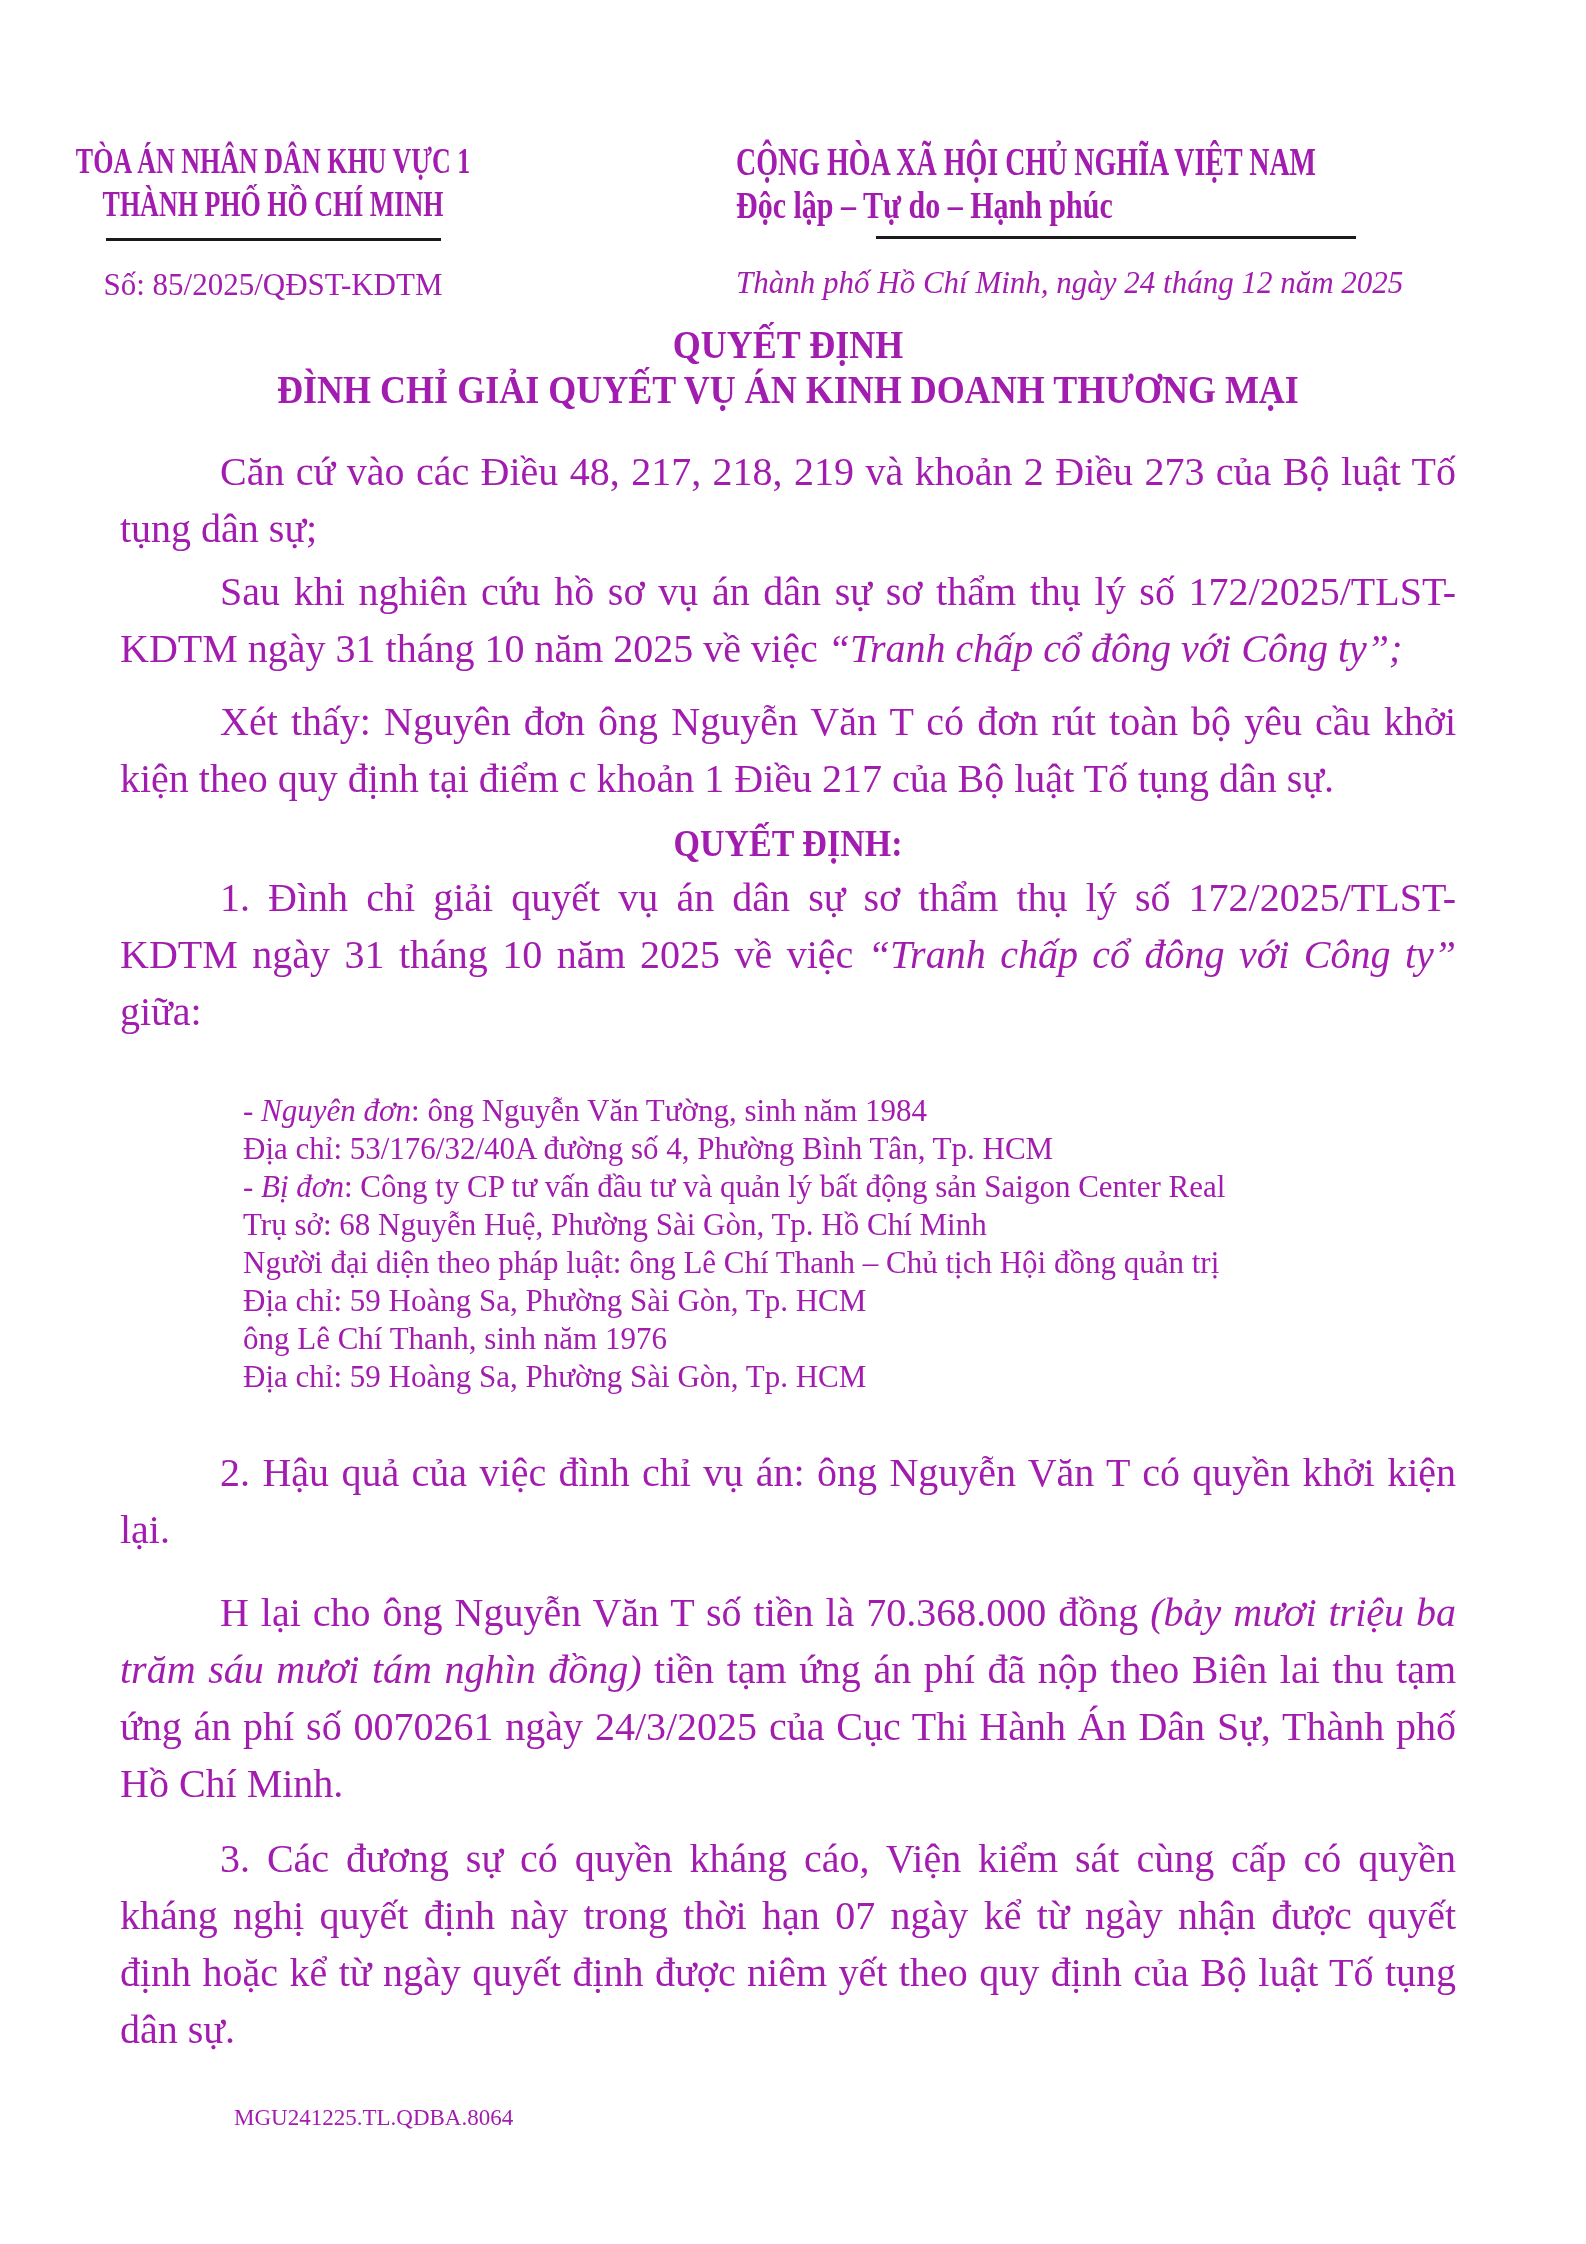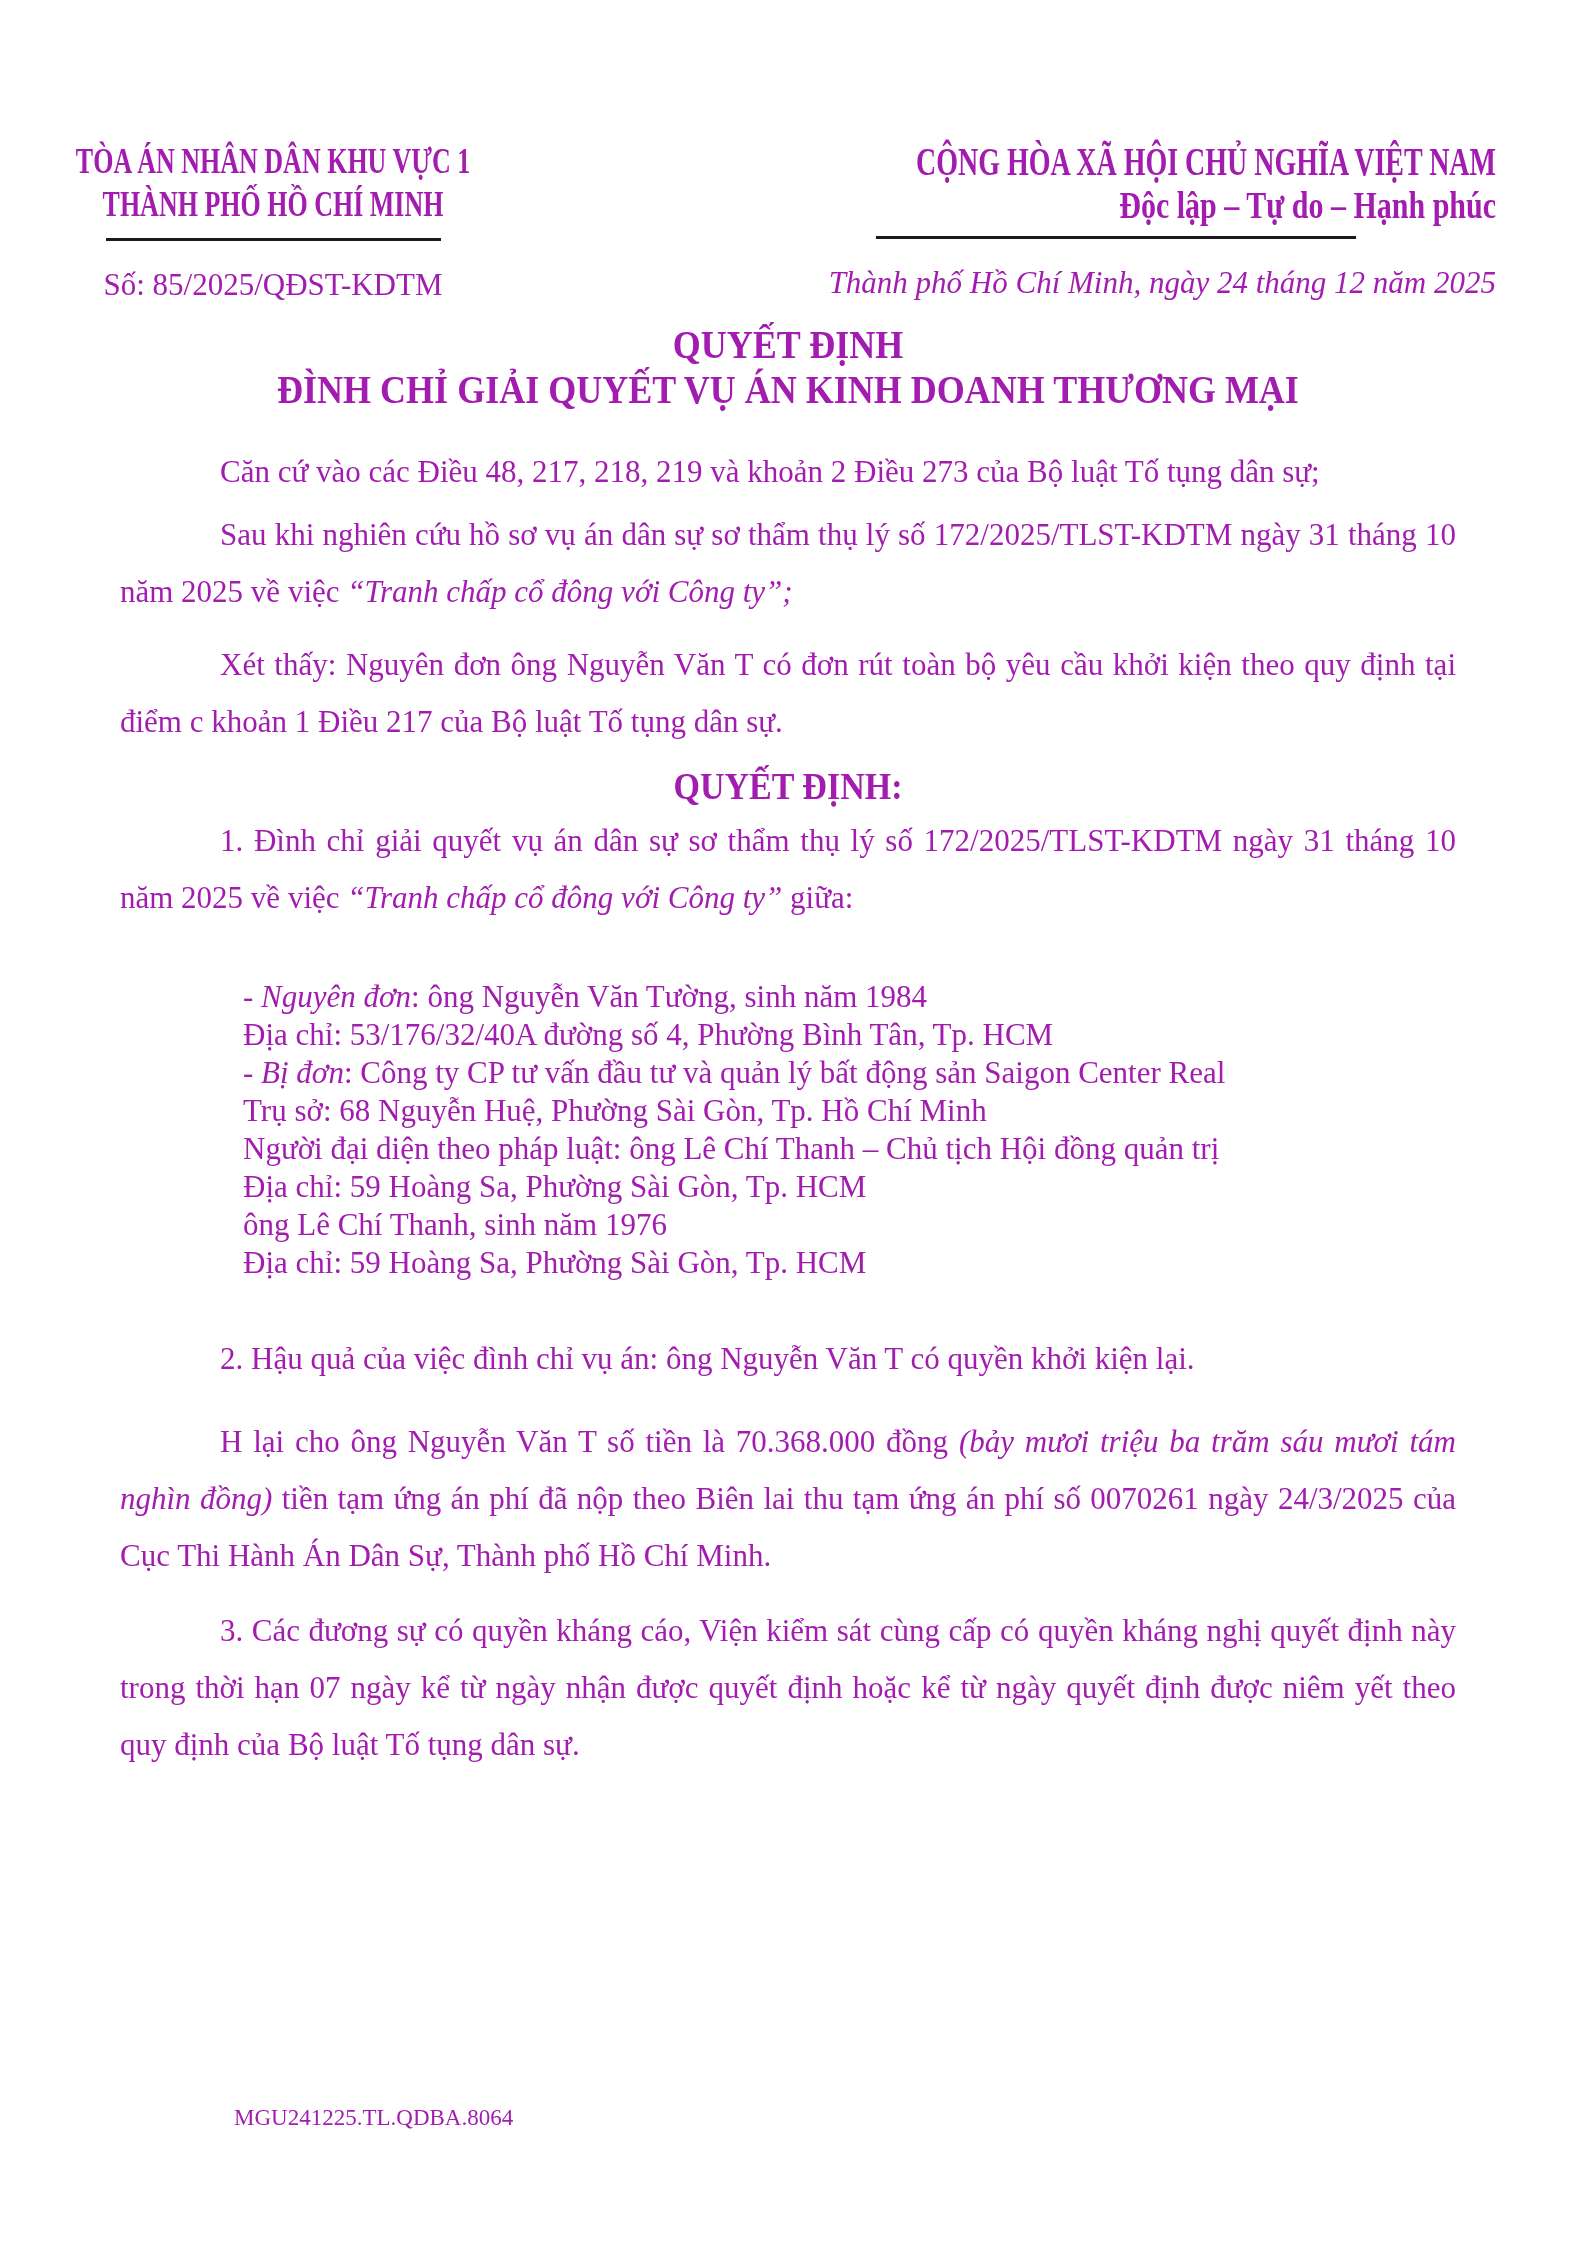--- a/index.html
+++ b/index.html
@@ -10,35 +10,35 @@
     box-sizing: border-box;
     padding: 140px 130px 0 120px;
     background: #ffffff;
     color: #a21caf;
     font-family: "Liberation Serif", "DejaVu Serif", serif;
     overflow: hidden;
   }
   
   .header { display: flex; justify-content: space-between; margin-left: -62px; margin-right: -40px; }
   .header-left  { width: 430px; text-align: center; flex: 0 0 auto; }
-  .header-right { width: 760px; text-align: right; flex: 0 0 auto; }
+  .header-right { width: 760px; text-align: left; flex: 0 0 auto; }
   .hl-line  { font-weight: bold; font-size: 26px; line-height: 43px; transform: scaleY(1.40); white-space: nowrap; }
   .hr-line1 { font-weight: bold; font-size: 28px; line-height: 43px; transform: scaleY(1.40); white-space: nowrap; }
   .hr-line2 { font-weight: bold; font-size: 30px; line-height: 43px; transform: scaleY(1.25); white-space: nowrap; }
   .rule { height: 3px; background: #1a1a1a; margin: 10px auto 0; }
   .rule-left  { width: 335px; margin-top: 12px; }
   .rule-right { width: 480px; }
   .doc-number { font-size: 31px; line-height: 40px; margin-top: 24px; white-space: nowrap; text-align: center; }
   .date-line  { font-style: italic; font-size: 31px; line-height: 40px; margin-top: 24px; white-space: nowrap; font-family: Liberation Serif, serif; }
   
   .title { text-align: center; margin-top: 18px; }
   .title-l1, .title-l2 { font-weight: bold; font-size: 36px; line-height: 45px; transform: scaleY(1.10); white-space: nowrap; }
   
   .body-p {
-    font-size: 31px;
+    font-size: 40px;
     line-height: 57px;
     text-align: justify;
     text-indent: 100px;
     margin: 6px 0 0 0;
   }
   .p-first   { margin-top: 30px; }
   .p-xetthay { margin-top: 16px; font-family: Liberation Serif, serif; }
   .section-heading {
     text-align: center;
     font-weight: bold;

